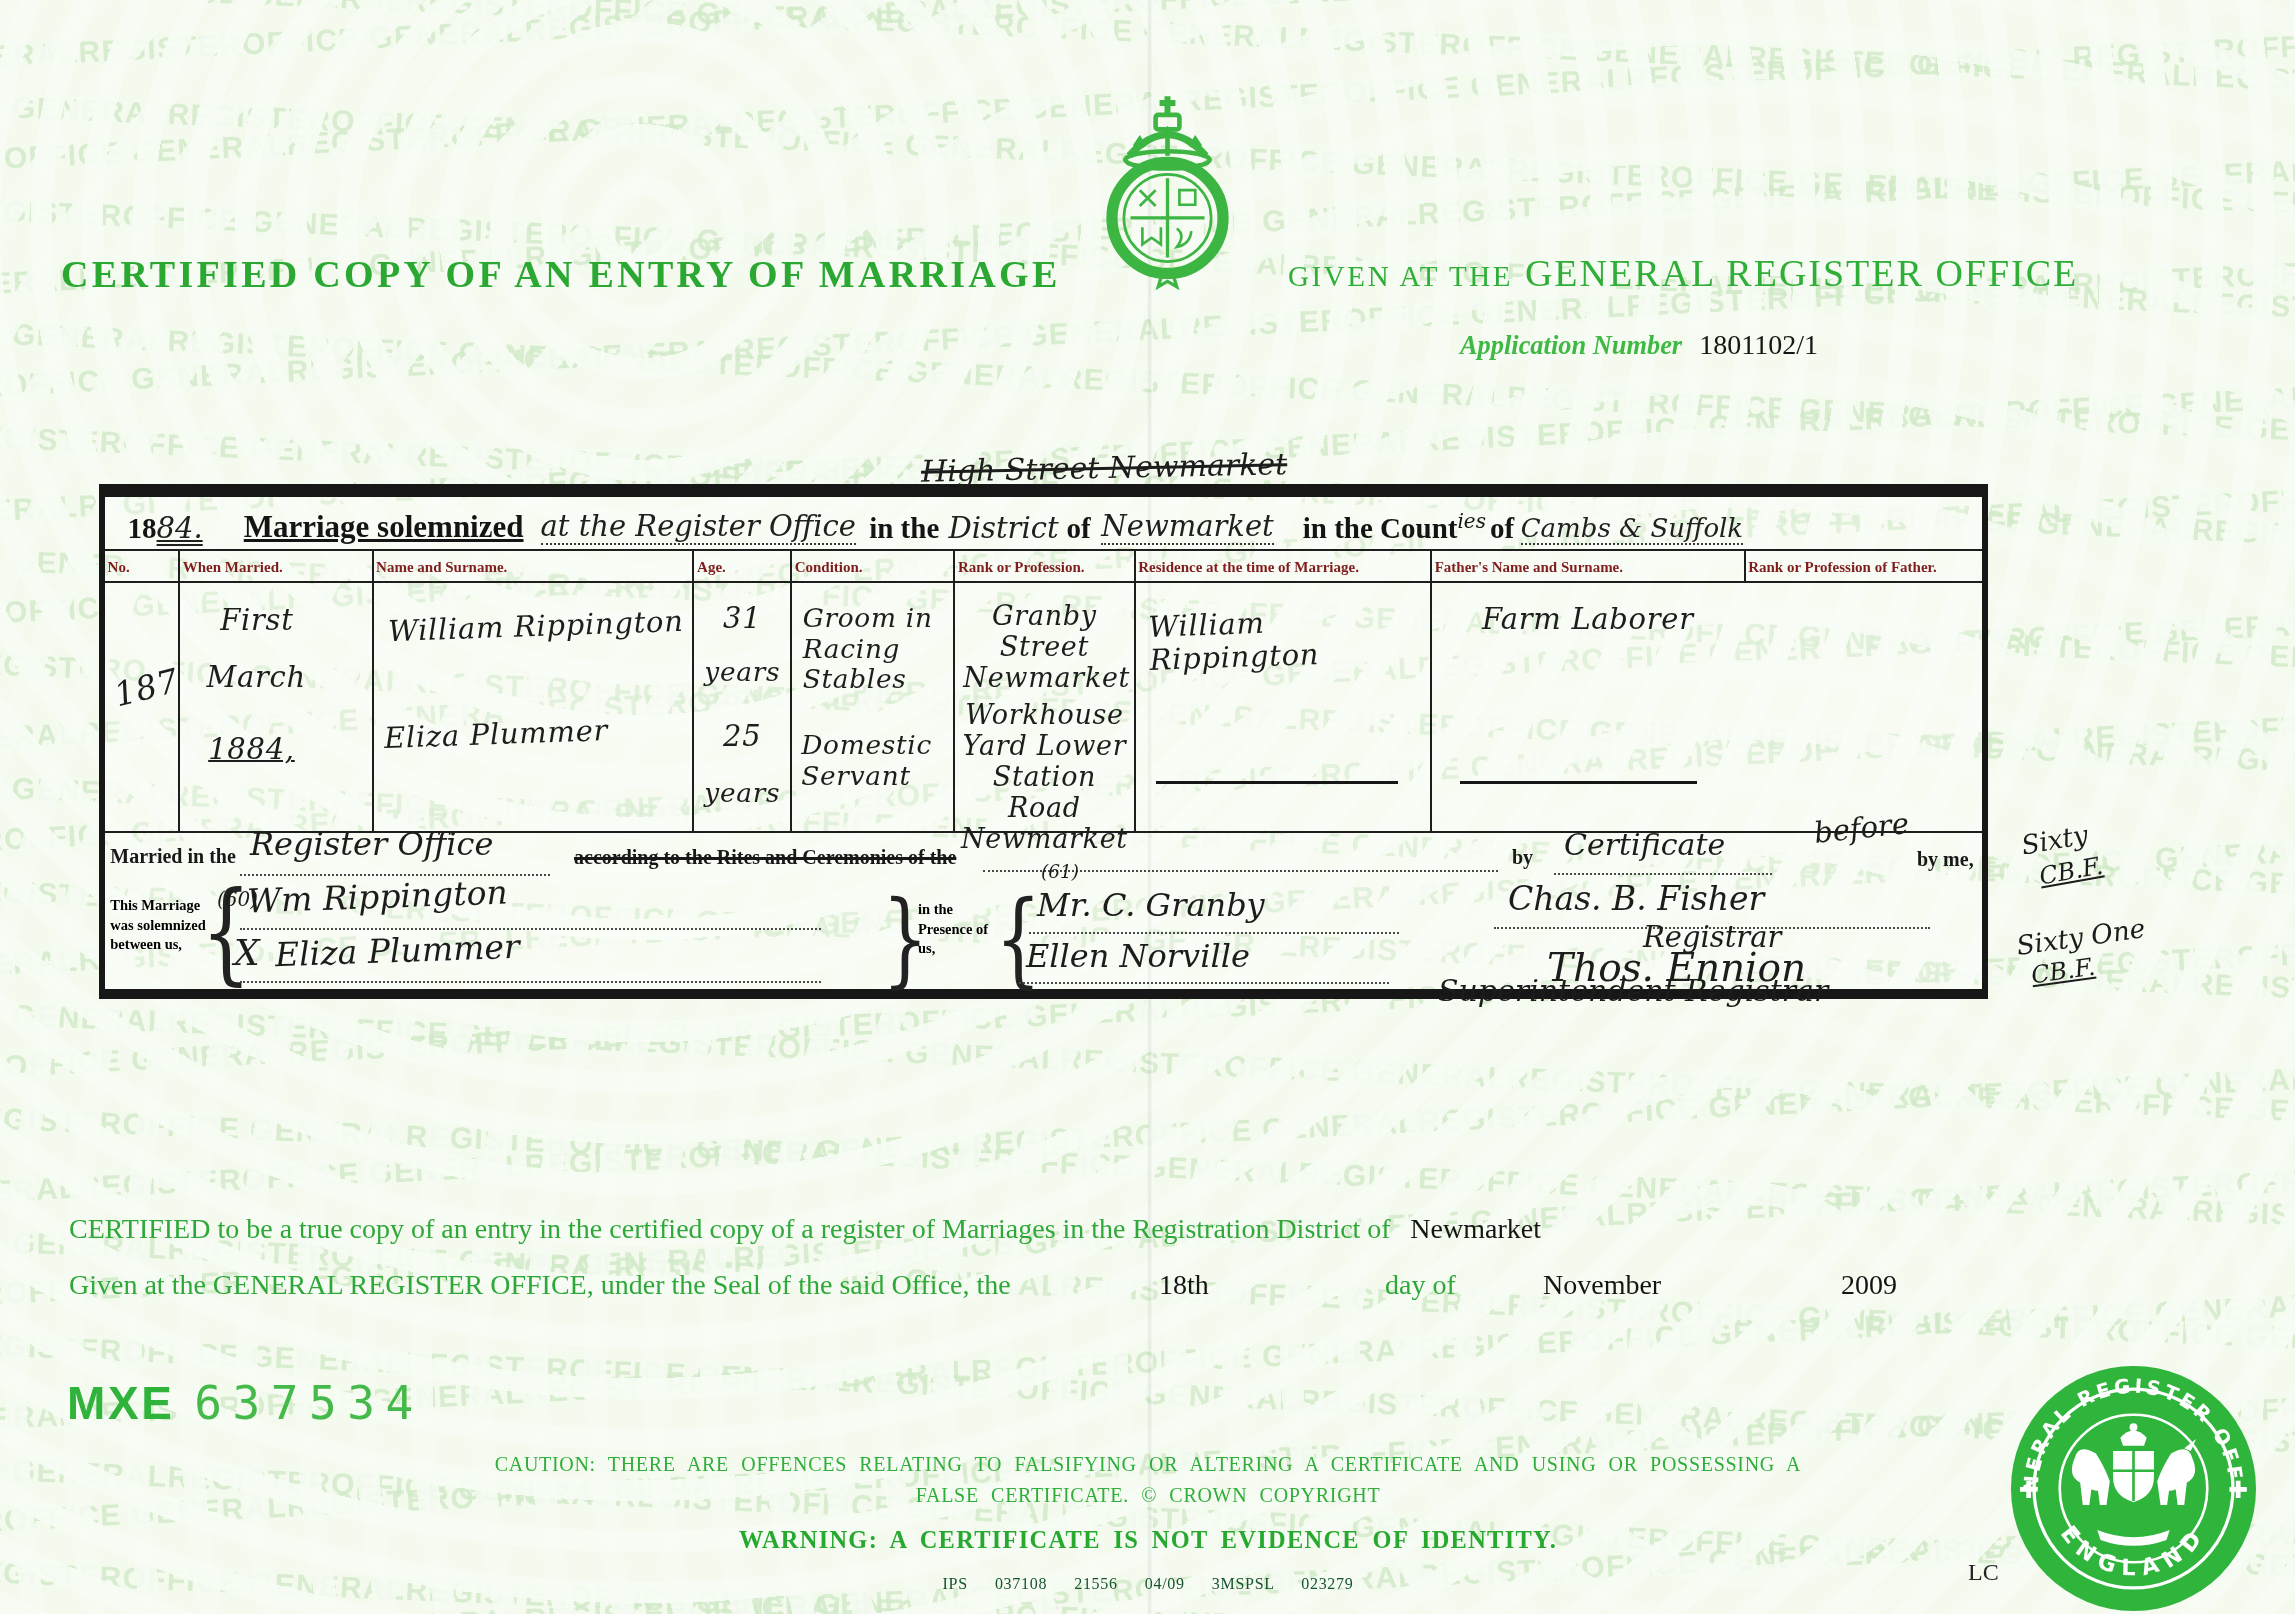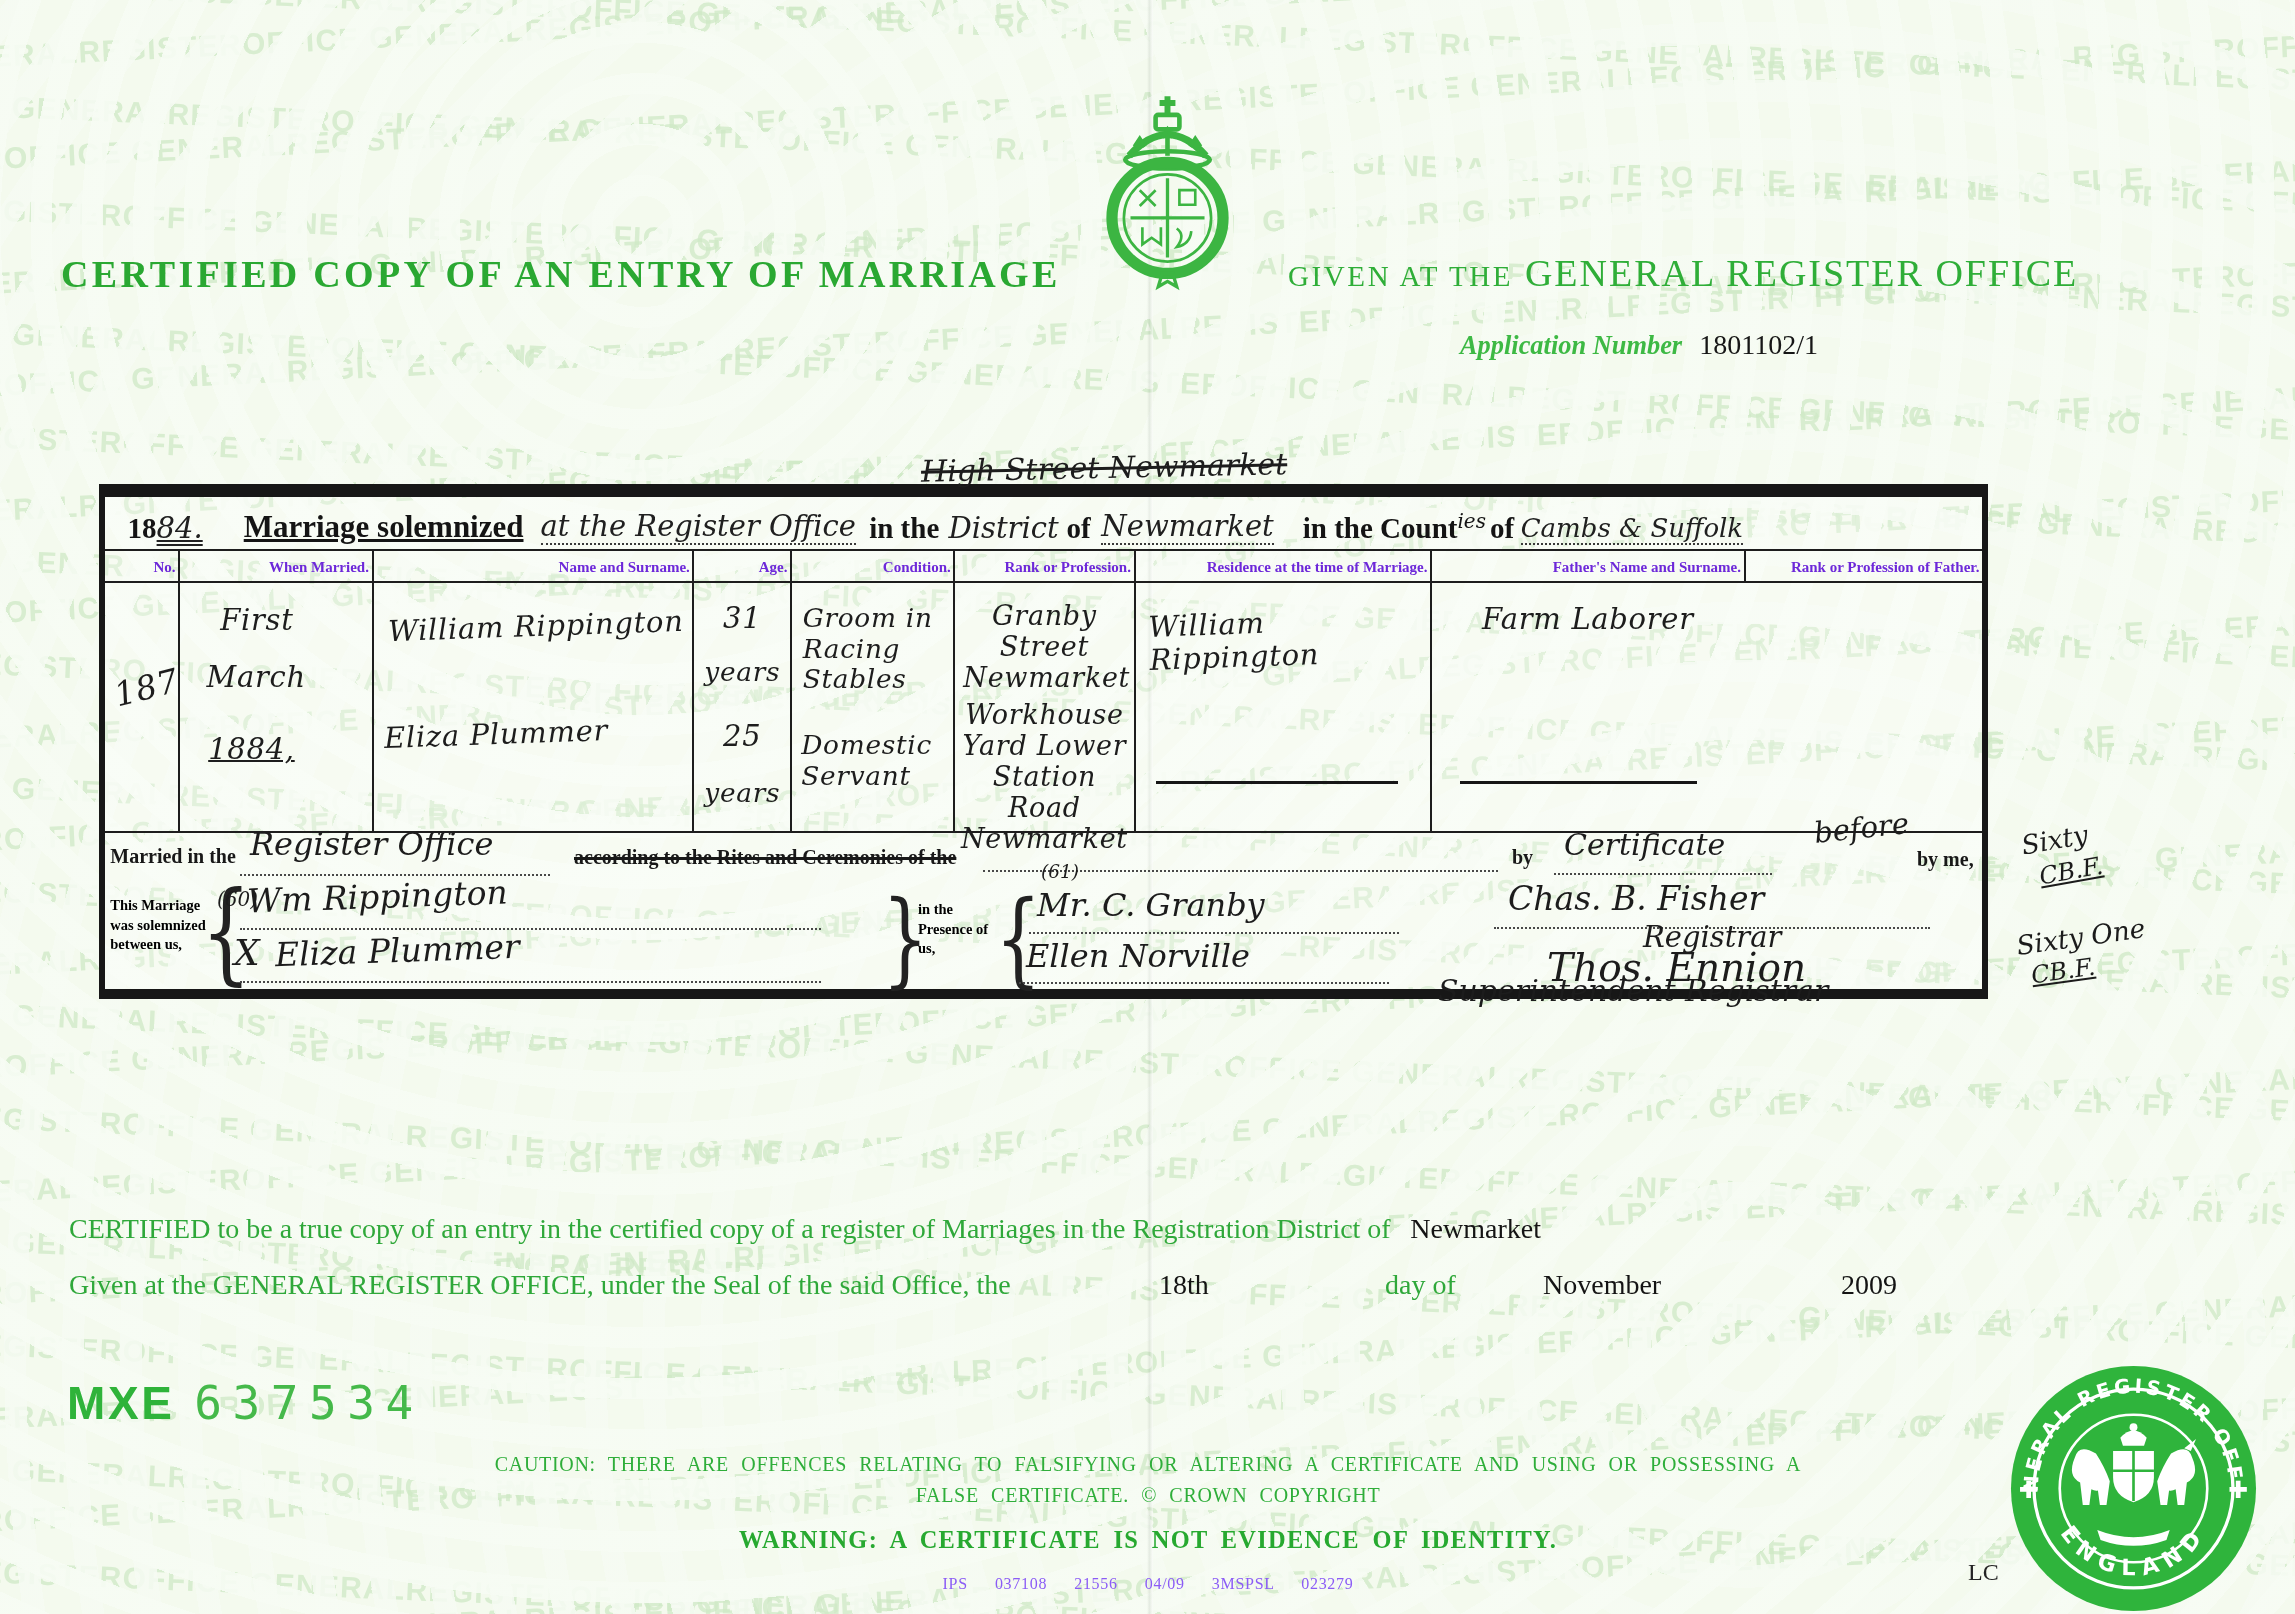--- a/index.html
+++ b/index.html
@@ -32,22 +32,22 @@
   .rtable{left:99px;top:484px;width:1889px;height:515px;border:6px solid #171717;
           border-top-width:13.2px;border-bottom-width:10.6px;box-sizing:border-box;background:rgba(255,255,255,.25);}
   .t-title{height:48px;border-bottom:2.6px solid #1d1d1d;display:flex;align-items:flex-end;
            padding:0 4px 4px 6.6px;white-space:nowrap;}
   .tp{font:bold 29px "Liberation Serif",serif;color:#141414;}
   .t-title .big{font-size:31px;text-decoration:underline;}
   .th-hand{font:italic 29px "DejaVu Serif",serif;color:#202020;}
   .sup-hand{font:italic 20px "DejaVu Serif",serif;position:relative;top:-12px;}
   .t-head{display:grid;grid-template-columns:3.9% 10.3% 17.1% 5.2% 8.7% 9.6% 15.8% 16.7% auto;
           border-bottom:2px solid #1d1d1d;}
-  .t-head>div{border-left:2px solid #1d1d1d;padding:8px 2.6px 5.3px;text-align:right;
-          font:bold 15px "Liberation Serif",serif;color:#6d28d9;}
+  .t-head>div{border-left:2px solid #1d1d1d;padding:8px 2.6px 5.3px;text-align:left;
+          font:bold 15px "Liberation Serif",serif;color:#7f1d1d;}
   .t-head>div:first-child{border-left:none;}
   .t-body{display:grid;grid-template-columns:3.9% 10.3% 17.1% 5.2% 8.7% 9.6% 15.8% 16.7% auto;height:248px;}
   .t-cell{border-left:2px solid #1d1d1d;position:relative;}
   .t-cell:first-child{border-left:none;}
   .hwc{position:absolute;font-family:"DejaVu Serif",serif;font-style:italic;color:#1d1d1d;
        font-size:29px;letter-spacing:0.7px;line-height:1.15;}
   .ctr{left:0;right:0;text-align:center;}
   .blank-line{position:absolute;height:0;border-bottom:3.3px solid #161616;}
   .t-bottom{position:relative;border-top:2px solid #1d1d1d;height:155px;overflow:visible;}
   .bp{position:absolute;font:600 20px "Liberation Serif",serif;color:#181818;white-space:nowrap;}
@@ -69,21 +69,21 @@
 
   .serial{left:67px;top:1376px;white-space:nowrap;}
   .serial .pfx{font:bold 46px "Liberation Sans",sans-serif;color:#2fb33a;letter-spacing:2.6px;}
   .serial .num{font:46px "DejaVu Sans Mono",monospace;color:#45b94a;letter-spacing:10.6px;margin-left:17px;}
 
   .caution{left:191px;top:1449px;width:1914px;text-align:center;
            font:20px "Liberation Serif",serif;color:#2fae3a;letter-spacing:0.7px;word-spacing:6.6px;line-height:1.55;}
   .warning{left:191px;top:1526px;width:1914px;text-align:center;
            font:bold 24.4px "Liberation Serif",serif;color:#27a930;letter-spacing:1.3px;word-spacing:5.3px;}
   .printcode{left:191px;top:1575px;width:1914px;text-align:center;
-           font:16px "Liberation Serif",serif;color:#8b5cf6;word-spacing:22.4px;letter-spacing:0.7px;}
+           font:16px "Liberation Serif",serif;color:#14532d;word-spacing:22.4px;letter-spacing:0.7px;}
   .lc{left:1968px;top:1559px;font:24px "Liberation Serif",serif;color:#232323;}
 
   .crest{left:1071px;top:91px;}
   .sealwrap{left:1997px;top:1364px;}
 </style>
 </head>
 <body>
 
 <div class="page">
 

